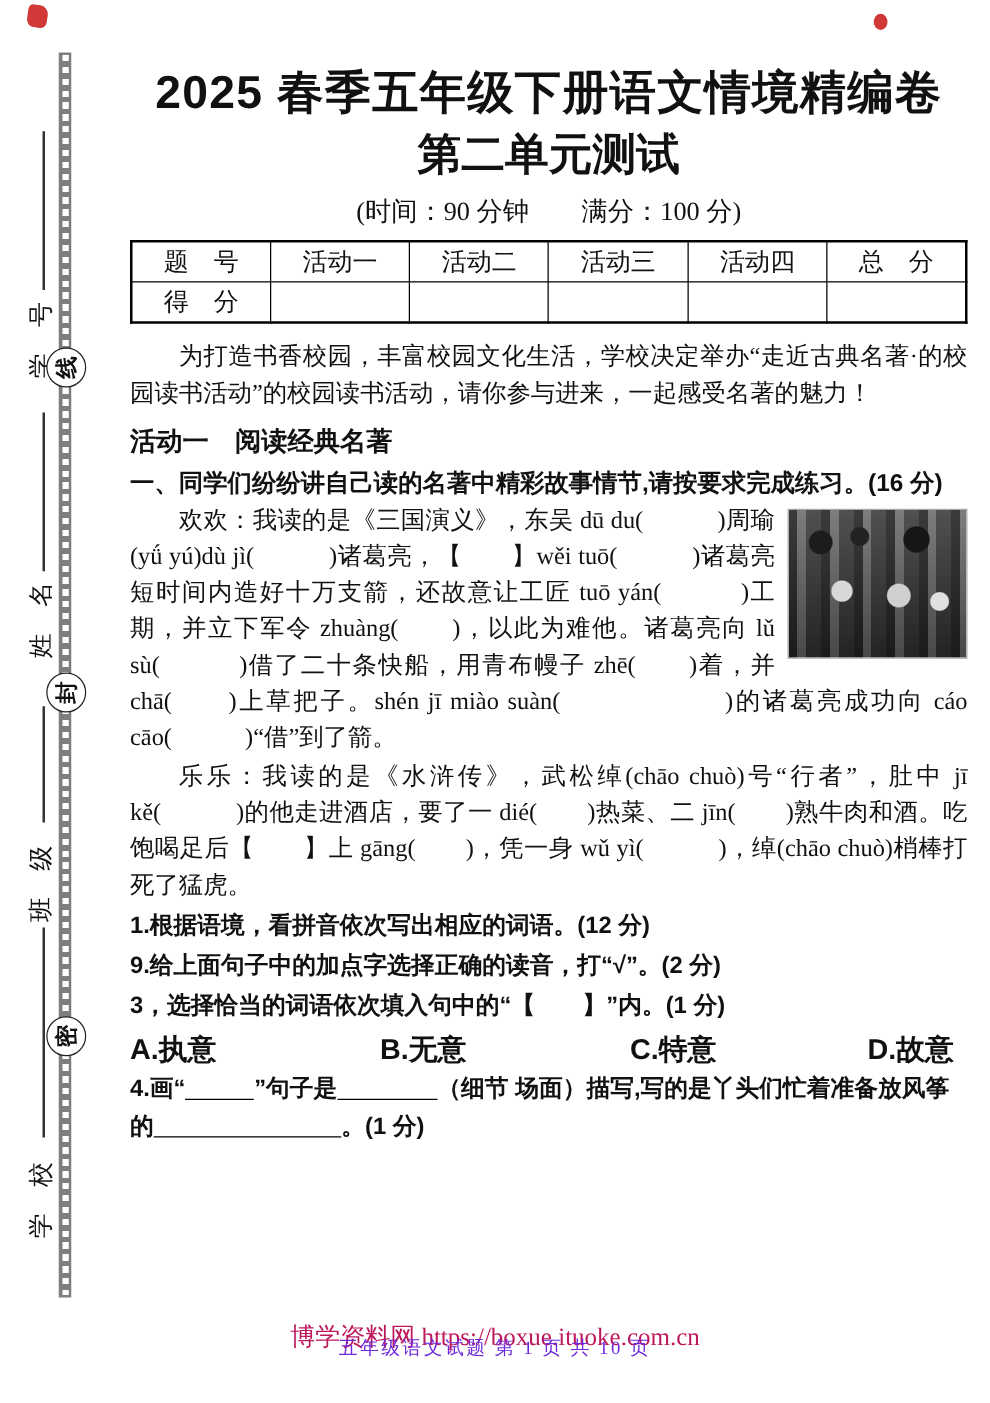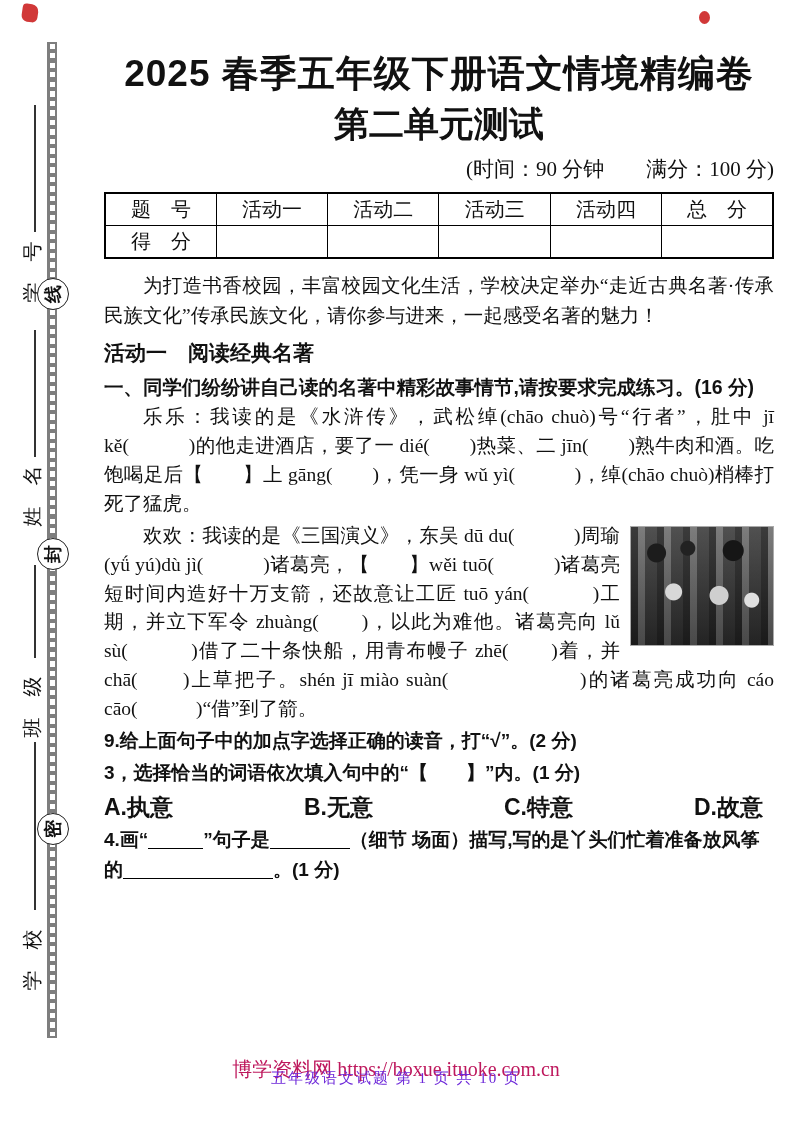--- a/index.html
+++ b/index.html
@@ -7,21 +7,21 @@
     width:792px; height:1122px; position:relative; background:#ffffff;
     font-family:"Liberation Serif","DejaVu Serif",serif; color:#111; overflow:hidden;
   }
   .main { position:absolute; left:76px; top:0; width:670px;margin-left:28px; }
 
   
   .title1 { margin-top:52px; text-align:center; font-family:"Liberation Sans","DejaVu Sans",sans-serif;
             font-weight:bold; font-size:37px; letter-spacing:1px; line-height:1.2; }
   .title2 { margin-top:8px; text-align:center; font-family:"Liberation Sans","DejaVu Sans",sans-serif;
             font-weight:bold; font-size:35px; line-height:1.15; }
-  .meta   { margin-top:10px; text-align:right; font-size:21px; }
+  .meta   { margin-top:10px; text-align:center; font-size:21px; }
 
   
   table.score { width:100%; margin-top:9px; border-collapse:collapse; table-layout:fixed; }
   table.score td { border:1.6px solid #000; height:29px; text-align:center;
                    font-size:20px; font-weight:normal; font-family:"Liberation Sans","DejaVu Sans",sans-serif; }
   table.score { border:2px solid #000; }
 
   
   .intro { margin-top:12px; font-size:19.5px; line-height:1.55; text-indent:2em; text-align:justify; }
   .act-heading { margin-top:8px; text-align:left; font-family:Liberation Mono, monospace;
@@ -141,33 +141,34 @@
       <td>得　分</td>
       <td></td>
       <td></td>
       <td></td>
       <td></td>
       <td></td>
     </tr>
   </tbody>
     </table>
 
-  <div class="intro">为打造书香校园，丰富校园文化生活，学校决定举办“走近古典名著·传承民族文化”传承民族文化，请你参与进来，一起感受名著的魅力！</div>
+  <div class="intro">为打造书香校园，丰富校园文化生活，学校决定举办“走近古典名著·的校园读书活动”的校园读书活动，请你参与进来，一起感受名著的魅力！</div>
 
   <div class="act-heading">活动一　阅读经典名著</div>
   <div class="sec-heading">一、同学们纷纷讲自己读的名著中精彩故事情节,请按要求完成练习。(16 分)</div>
-
-  <div class="para">乐乐：我读的是《水浒传》，武松绰(chāo chuò)号“行者”，肚中 jī kě(　　　)的他走进酒店，要了一 dié(　　)热菜、二 jīn(　　)熟牛肉和酒。吃饱喝足后【　　】上 gāng(　　)，凭一身 wǔ yì(　　　)，绰(chāo chuò)梢棒打死了猛虎。</div>
 
   <div class="para clearfix">
     <div class="photo photo-sanguo" title="三国演义剧照"></div>
     <span>欢欢：我读的是《三国演义》，东吴 dū du(　　　)周瑜(yǘ yú)dù jì(　　　)诸葛亮，【　　】wěi tuō(　　　)诸葛亮短时间内造好十万支箭，还故意让工匠 tuō yán(　　　)工期，并立下军令 zhuàng(　　)，以此为难他。诸葛亮向 lǔ sù(　　　)借了二十条快船，用青布幔子 zhē(　　)着，并 chā(　　)上草把子。shén jī miào suàn(　　　　　　)的诸葛亮成功向 cáo cāo(　　　)“借”到了箭。</span>
   </div>
 
+  <div class="para">乐乐：我读的是《水浒传》，武松绰(chāo chuò)号“行者”，肚中 jī kě(　　　)的他走进酒店，要了一 dié(　　)热菜、二 jīn(　　)熟牛肉和酒。吃饱喝足后【　　】上 gāng(　　)，凭一身 wǔ yì(　　　)，绰(chāo chuò)梢棒打死了猛虎。</div>
 
+
+  <div class="q">1.根据语境，看拼音依次写出相应的词语。(12 分)</div>
   <div class="q">9.给上面句子中的加点字选择正确的读音，打“√”。(2 分)</div>
   <div class="q">3，选择恰当的词语依次填入句中的“【　　】”内。(1 分)</div>
 
   <div class="options">
     <span>A.执意</span>
     <span>B.无意</span>
     <span>C.特意</span>
     <span>D.故意</span>
   </div>
 

